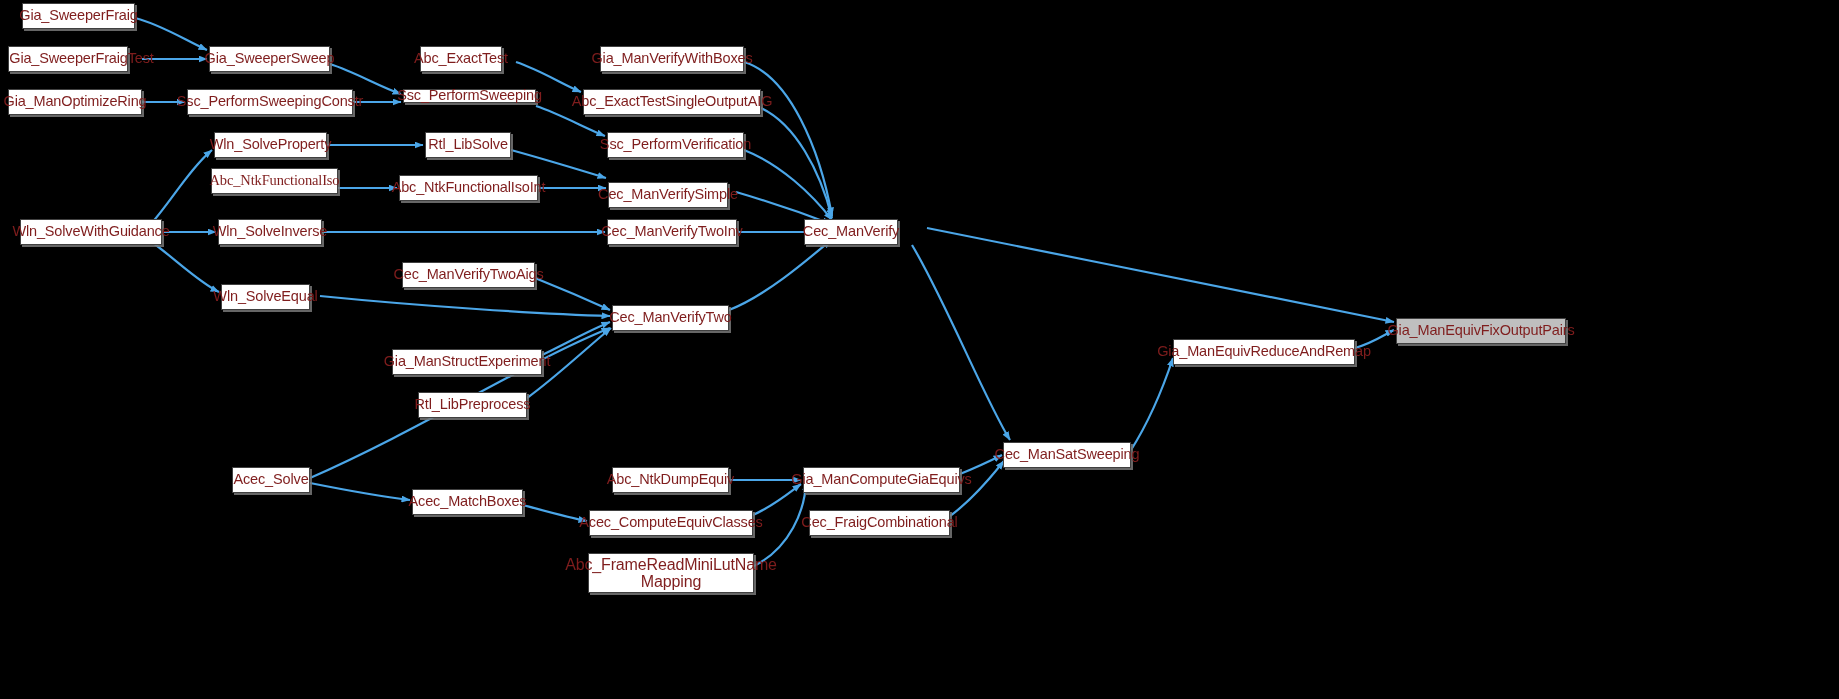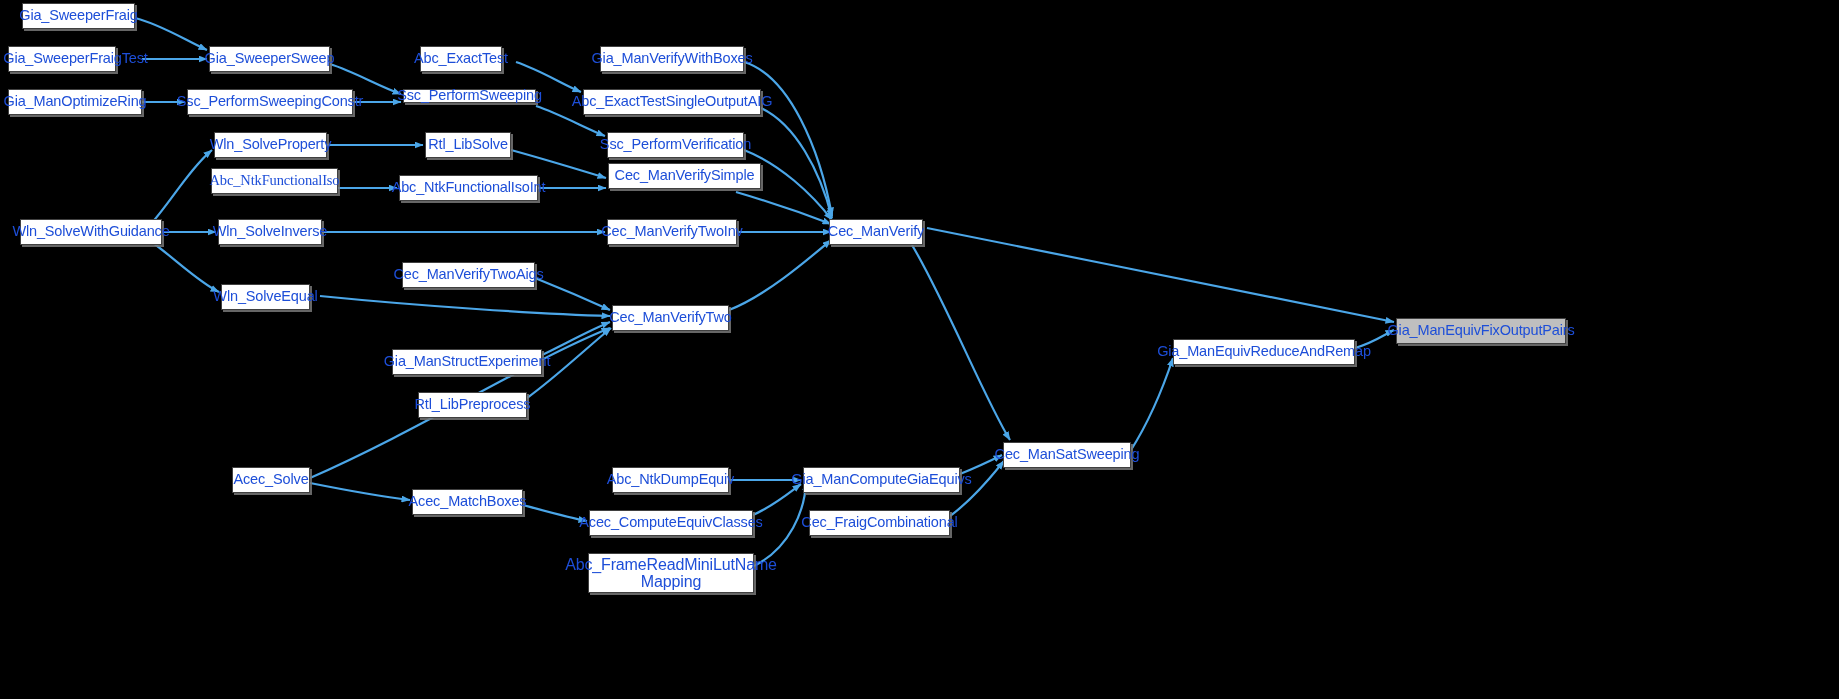--- a/index.html
+++ b/index.html
@@ -23,21 +23,21 @@
     width: 1839px;
     height: 699px;
     pointer-events: none;
   }
   .node {
     position: absolute;
     box-sizing: border-box;
     background: #ffffff;
     border: 1px solid #404040;
     box-shadow: 2px 2px 0 rgba(120,120,120,0.85);
-    color: #1d4ed8;
+    color: #7f1d1d;
     display: flex;
     align-items: center;
     justify-content: center;
     text-align: center;
     line-height: 1.08;
     font-size: 14.5px;
     letter-spacing: -0.15px;
     white-space: pre-line;
     padding: 0 3px;
     z-index: 5;
@@ -91,38 +91,38 @@
         <path d="M 950,516 C 975,498 995,472 1004,461" fill="none" stroke="#4ba6e8" stroke-width="2.2" marker-end="url(#arrowhead)"></path>
         <path d="M 729,480 L 801,480" fill="none" stroke="#4ba6e8" stroke-width="2.2" marker-end="url(#arrowhead)"></path>
         <path d="M 310,483 C 345,490 385,497 410,500" fill="none" stroke="#4ba6e8" stroke-width="2.2" marker-end="url(#arrowhead)"></path>
         <path d="M 523,505 C 545,511 570,518 587,521" fill="none" stroke="#4ba6e8" stroke-width="2.2" marker-end="url(#arrowhead)"></path>
         <path d="M 753,515 C 775,505 790,492 801,484" fill="none" stroke="#4ba6e8" stroke-width="2.2" marker-end="url(#arrowhead)"></path>
         <path d="M 754,566 C 790,548 805,510 806,482" fill="none" stroke="#4ba6e8" stroke-width="2.2" marker-end="url(#arrowhead)"></path>
       </g>
   </svg>
   <div id="nodes-group">
       <div class="node" style="left: 22px; top: 3px; width: 113px; height: 26px;"><span>Gia_SweeperFraig</span></div>
-      <div class="node" style="left: 8px; top: 46px; width: 108px; height: 26px; padding-left: 30px;"><span>Gia_SweeperFraigTest</span></div>
+      <div class="node" style="left: 8px; top: 46px; width: 120px; height: 26px; padding-left: 30px;"><span>Gia_SweeperFraigTest</span></div>
       <div class="node" style="left: 209px; top: 46px; width: 121px; height: 26px;"><span>Gia_SweeperSweep</span></div>
       <div class="node" style="left: 8px; top: 89px; width: 134px; height: 26px;"><span>Gia_ManOptimizeRing</span></div>
       <div class="node" style="left: 187px; top: 89px; width: 166px; height: 26px;"><span>Ssc_PerformSweepingConstr</span></div>
       <div class="node" style="left: 403px; top: 89px; width: 133px; height: 14px;"><span>Ssc_PerformSweeping</span></div>
       <div class="node" style="left: 420px; top: 46px; width: 82px; height: 26px;"><span>Abc_ExactTest</span></div>
       <div class="node" style="left: 600px; top: 46px; width: 144px; height: 26px;"><span>Gia_ManVerifyWithBoxes</span></div>
       <div class="node" style="left: 583px; top: 89px; width: 178px; height: 26px;"><span>Abc_ExactTestSingleOutputAIG</span></div>
       <div class="node" style="left: 214px; top: 132px; width: 113px; height: 26px;"><span>Wln_SolveProperty</span></div>
       <div class="node" style="left: 425px; top: 132px; width: 86px; height: 26px;"><span>Rtl_LibSolve</span></div>
       <div class="node" style="left: 607px; top: 132px; width: 137px; height: 26px;"><span>Ssc_PerformVerification</span></div>
       <div class="node" style="left: 211px; top: 168px; width: 127px; height: 26px; font-family: Liberation Serif, serif;"><span>Abc_NtkFunctionalIso</span></div>
       <div class="node" style="left: 399px; top: 175px; width: 139px; height: 26px;"><span>Abc_NtkFunctionalIsoInt</span></div>
-      <div class="node" style="left: 608px; top: 163px; width: 153px; height: 26px;"><span>Cec_ManVerifySimple</span></div>
+      <div class="node" style="left: 608px; top: 182px; width: 120px; height: 26px;"><span>Cec_ManVerifySimple</span></div>
       <div class="node" style="left: 20px; top: 219px; width: 142px; height: 26px;"><span>Wln_SolveWithGuidance</span></div>
       <div class="node" style="left: 218px; top: 219px; width: 104px; height: 26px;"><span>Wln_SolveInverse</span></div>
       <div class="node" style="left: 607px; top: 219px; width: 130px; height: 26px;"><span>Cec_ManVerifyTwoInv</span></div>
-      <div class="node" style="left: 829px; top: 219px; width: 94px; height: 26px;"><span>Cec_ManVerify</span></div>
+      <div class="node" style="left: 804px; top: 219px; width: 94px; height: 26px;"><span>Cec_ManVerify</span></div>
       <div class="node" style="left: 402px; top: 262px; width: 133px; height: 26px;"><span>Cec_ManVerifyTwoAigs</span></div>
       <div class="node" style="left: 221px; top: 284px; width: 89px; height: 26px;"><span>Wln_SolveEqual</span></div>
       <div class="node" style="left: 612px; top: 305px; width: 117px; height: 26px;"><span>Cec_ManVerifyTwo</span></div>
       <div class="node" style="left: 392px; top: 349px; width: 150px; height: 26px;"><span>Gia_ManStructExperiment</span></div>
       <div class="node" style="left: 418px; top: 392px; width: 109px; height: 26px;"><span>Rtl_LibPreprocess</span></div>
       <div class="node highlight" style="left: 1396px; top: 318px; width: 170px; height: 26px;"><span>Gia_ManEquivFixOutputPairs</span></div>
       <div class="node" style="left: 1173px; top: 339px; width: 182px; height: 26px;"><span>Gia_ManEquivReduceAndRemap</span></div>
       <div class="node" style="left: 1003px; top: 442px; width: 128px; height: 26px; text-align: right;"><span>Cec_ManSatSweeping</span></div>
       <div class="node" style="left: 232px; top: 467px; width: 78px; height: 26px;"><span>Acec_Solve</span></div>
       <div class="node" style="left: 612px; top: 467px; width: 117px; height: 26px;"><span>Abc_NtkDumpEquiv</span></div>

